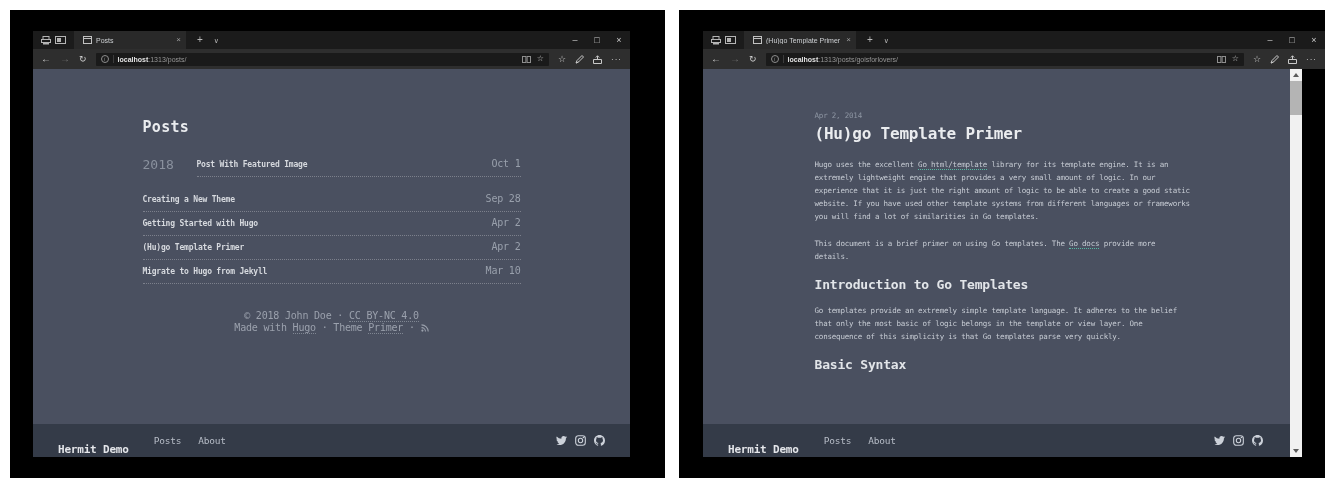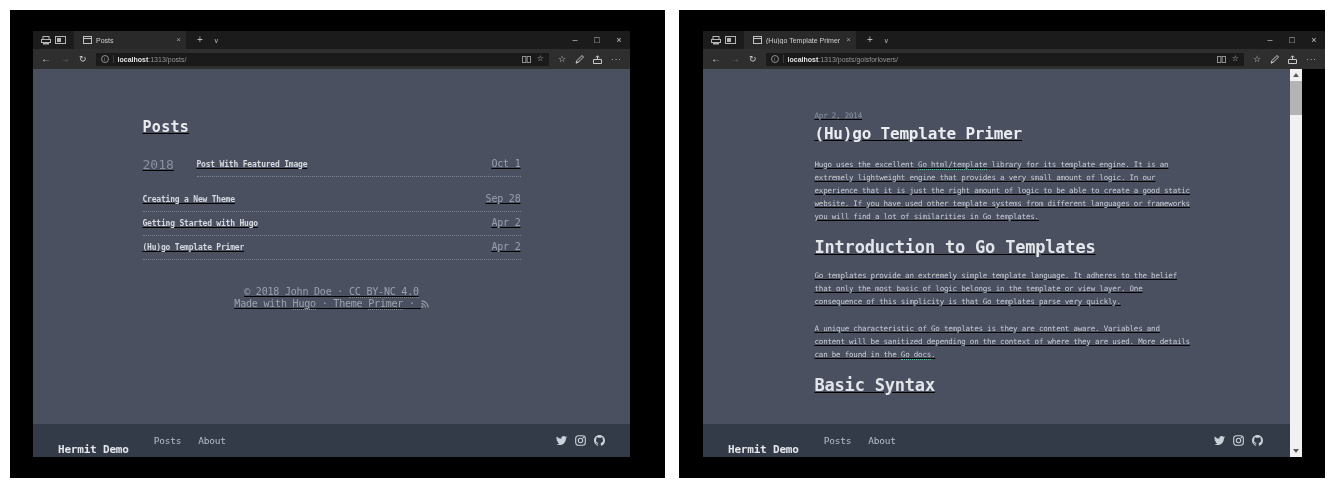--- a/index.html
+++ b/index.html
@@ -34,21 +34,21 @@
   .url { font-size:7px; color:#979797; white-space:nowrap; }
   .url .host { color:#e3e3e3; font-weight:bold; }
   .addr-right { margin-left:auto; display:flex; align-items:center; gap:6px; }
   .addr-star { font-size:8px; color:#c6c6c6; line-height:1; }
   .tool-icon { color:#c9c9c9; display:flex; align-items:center; }
   .tool-star { font-size:9px; line-height:1; }
   .tool-more { font-size:8px; letter-spacing:1px; color:#c9c9c9; }
 
   
   .viewport { position:relative; height:388px; background:#4a5060; overflow:hidden;
-              font-family:"DejaVu Sans Mono", monospace;text-decoration:underline; }
+              font-family:"DejaVu Sans Mono", monospace; }
   #browser-article .viewport { width:599px; }
 
   .posts-content { width:378px; margin:0 auto; padding-top:49px; }
   .page-title { font-size:15px; font-weight:bold; color:#eaecef; letter-spacing:.3px; margin-bottom:21px; }
   .post-group { display:flex; margin-bottom:15px; }
   .year { width:54px; font-size:13px; color:#8a919e; line-height:15px; }
   .group-items { flex:1; }
   .post-item { display:flex; justify-content:space-between; align-items:baseline;
                padding:5px 0 7px; border-bottom:1px dotted rgba(255,255,255,.28); }
   .post-item:first-child { padding-top:1px; }
@@ -56,21 +56,21 @@
   .post-date { font-size:10px; color:#99a0ac; letter-spacing:-.2px; }
 
   .site-footer { text-align:center; margin-top:26px; font-size:10px; line-height:12px; color:#9ba1ad; letter-spacing:-.2px; }
   .site-footer .flink { border-bottom:1px dotted #7f8692; }
   .rss { vertical-align:-1px; }
 
   .article-content { width:376px; margin:0 auto; padding-top:42px; }
   .post-meta { font-size:7.5px; color:#8d95a2; margin-bottom:4px; letter-spacing:-.2px; }
   .article-title { font-size:16px; font-weight:bold; color:#eaecef; margin-bottom:15px; letter-spacing:-.2px; }
   .article-content p { font-size:7.5px; line-height:13px; color:#c7ccd4; margin-bottom:14px; letter-spacing:-.2px; }
-  .article-content h2 { font-size:17px; font-weight:bold; color:#e2e5e9; margin:12px 0 12px; letter-spacing:-.2px; }
+  .article-content h2 { font-size:13px; font-weight:bold; color:#e2e5e9; margin:12px 0 12px; letter-spacing:-.2px; }
   .alink { border-bottom:1px dotted #55b9a3;text-align:center; }
 
   .bottom-nav { position:absolute; left:0; right:0; bottom:0; height:33px; background:#343b48;
                 display:flex; align-items:center; padding:0 25px; }
   .brand { font-size:11px; font-weight:bold; color:#e4e6ea; letter-spacing:-.2px;margin-top:18px; }
   .nav-links { display:flex; gap:17px; margin-left:25px; }
   .nav-link { font-size:9.5px; color:#b7bdc7; letter-spacing:-.2px; }
   .social { margin-left:auto; display:flex; gap:8px; align-items:center; }
   .social svg { display:block; }
 
@@ -178,20 +178,24 @@
               <span class="post-date">Sep 28</span>
             </div>
             <div class="post-item">
               <span class="post-title">Getting Started with Hugo</span>
               <span class="post-date">Apr 2</span>
             </div>
             <div class="post-item">
               <span class="post-title">(Hu)go Template Primer</span>
               <span class="post-date">Apr 2</span>
             </div>
+            <div class="post-item">
+              <span class="post-title">Migrate to Hugo from Jekyll</span>
+              <span class="post-date">Mar 10</span>
+            </div>
           </div>
         </div>
 
         <div class="site-footer">
           <div><span>© 2018 John Doe</span><span> · </span><span class="flink">CC BY-NC 4.0</span></div>
           <div><span>Made with </span><span class="flink">Hugo</span><span> · Theme </span><span class="flink">Primer</span><span> · </span><span class="rss"><svg class="icon" width="8" height="8" viewBox="0 0 8 8" style="display:inline">
                   <circle cx="1.4" cy="6.6" r="1.1" fill="#9ba1ad"></circle>
                   <path d="M0.5 3.6 a4 4 0 0 1 4 4 M0.5 0.9 a6.7 6.7 0 0 1 6.7 6.7" fill="none" stroke="#9ba1ad" stroke-width="1.1"></path>
                 </svg></span></div>
         </div>
@@ -296,23 +300,23 @@
           </svg>
       </span>
       <span class="tool-more">···</span>
     </div>
 
     <div class="viewport">
       <div class="article-content">
         <div class="post-meta">Apr 2, 2014</div>
         <div class="article-title">(Hu)go Template Primer</div>
         <p><span>Hugo uses the excellent </span><span class="alink">Go html/template</span><span> library for its template engine. It is an extremely lightweight engine that provides a very small amount of logic. In our experience that it is just the right amount of logic to be able to create a good static website. If you have used other template systems from different languages or frameworks you will find a lot of similarities in Go templates.</span></p>
+        <p><span>This document is a brief primer on using Go templates. The </span><span class="alink">Go docs</span><span> provide more details.</span></p>
         <h2>Introduction to Go Templates</h2>
         <p>Go templates provide an extremely simple template language. It adheres to the belief that only the most basic of logic belongs in the template or view layer. One consequence of this simplicity is that Go templates parse very quickly.</p>
-        <p><span>A unique characteristic of Go templates is they are content aware. Variables and content will be sanitized depending on the context of where they are used. More details can be found in the </span><span class="alink">Go docs</span><span>.</span></p>
         <h2>Basic Syntax</h2>
       </div>
 
       <div class="bottom-nav">
         <span class="brand">Hermit Demo</span>
         <span class="nav-links">
           <span class="nav-link">Posts</span>
           <span class="nav-link">About</span>
         </span>
         <span class="social" style="margin-right:14px;">

